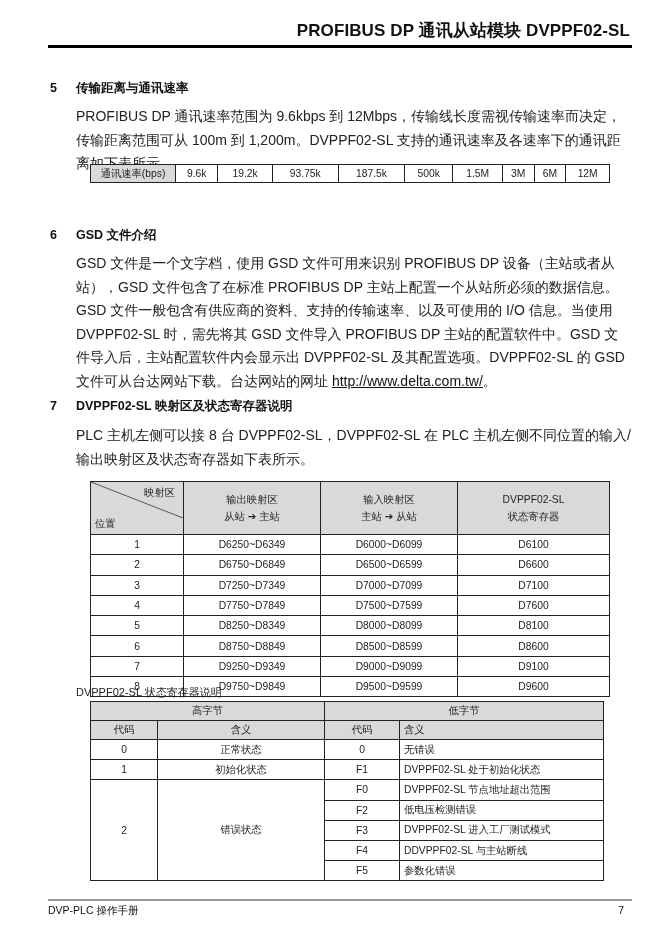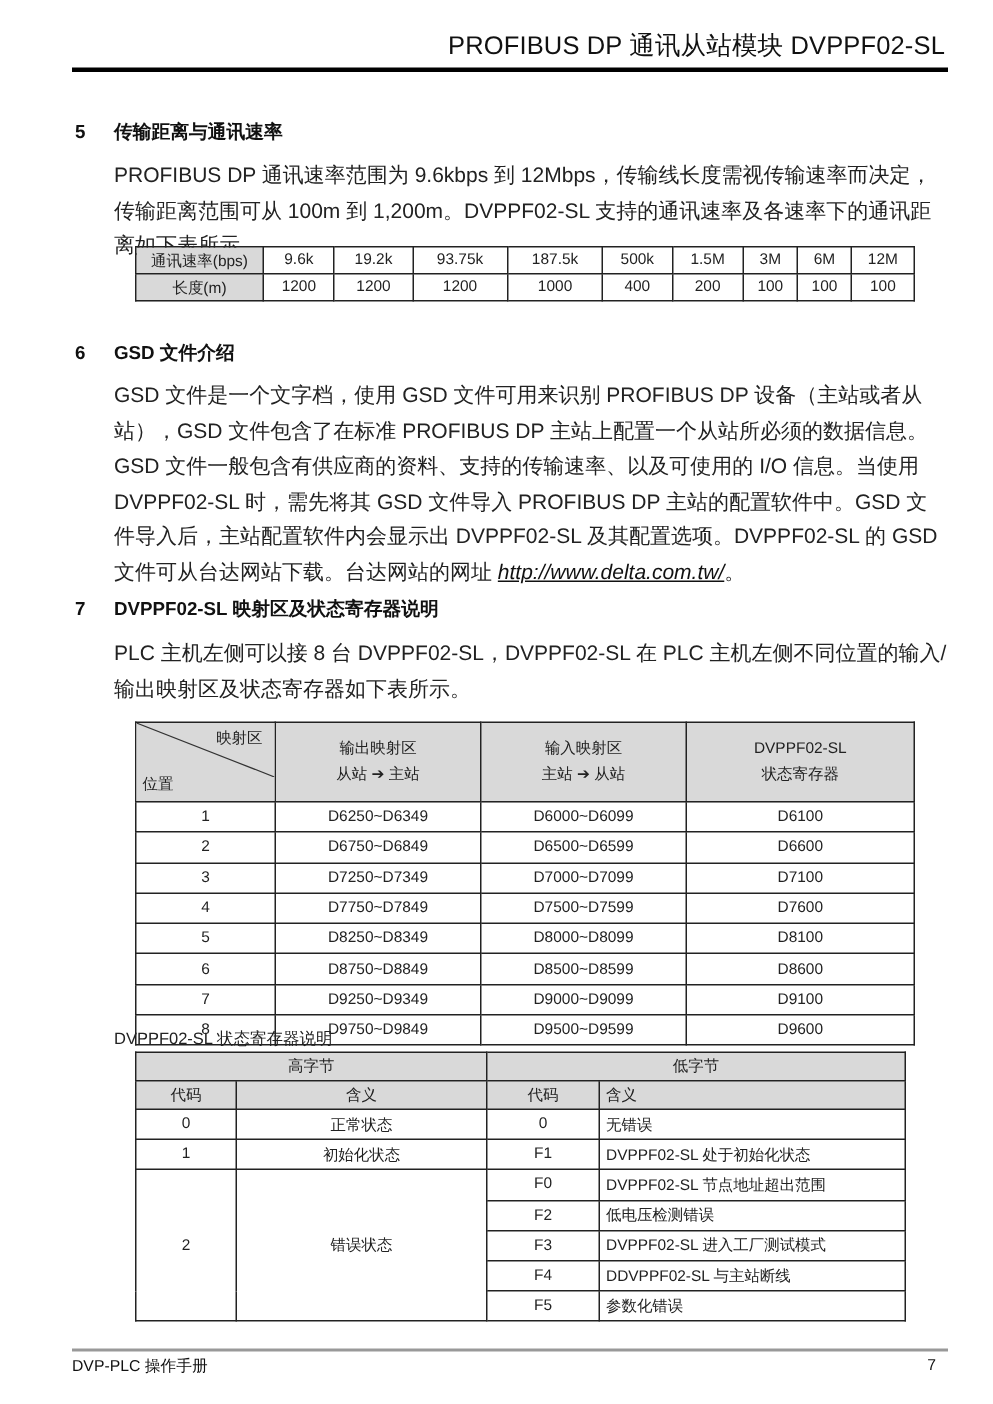--- a/index.html
+++ b/index.html
@@ -3,36 +3,36 @@
 <meta charset="utf-8">
 <style>
   html, body { margin: 0; padding: 0; background: #ffffff; }
   body {
     width: 662px; height: 936px; position: relative; overflow: hidden;
     font-family: "Liberation Sans", "DejaVu Sans", sans-serif;
     color: #111;
   }
   .page-title {
     position: absolute; right: 32px; top: 19px;
-    font-size: 17px; font-weight: normal; letter-spacing: 0.1px;
+    font-size: 17px; font-weight: bold; letter-spacing: 0.1px;
   }
   .title-rule {
     position: absolute; left: 48px; right: 30px; top: 45px;
     height: 3px; background: #000;
   }
   .section-heading {
     position: absolute; left: 50px;
     font-size: 12.5px; font-weight: bold;
   }
   .section-heading .num { display: inline-block; width: 26px; }
   .para {
     position: absolute; left: 76px; width: 556px;
     font-size: 14px; line-height: 23.5px; color: #222;
   }
-  .para a { color: #111; text-decoration: underline; font-style: italic; }
+  .para a { color: #111; text-decoration: underline; }
   table { border-collapse: collapse; position: absolute; border-radius: 16px; }
   td, th {
     border: 1px solid #222; font-size: 10.3px; font-weight: normal;
     text-align: center; padding: 0; color: #222;
   }
   .speed-table { left: 90px; top: 164px; width: 520px; }
   .speed-table td { height: 17px; }
   .speed-table td.hdr { background: #d9d9d9; width: 84px; }
   .map-table { left: 90px; top: 481px; width: 520px; }
   .map-table th { background: #d9d9d9; height: 36px; line-height: 17px; }
@@ -76,32 +76,20 @@
     <td class="hdr">通讯速率(bps)</td>
     <td>9.6k</td>
     <td>19.2k</td>
     <td>93.75k</td>
     <td>187.5k</td>
     <td>500k</td>
     <td>1.5M</td>
     <td>3M</td>
     <td>6M</td>
     <td>12M</td>
-  </tr>
-  <tr>
-    <td class="hdr">长度(m)</td>
-    <td>1200</td>
-    <td>1200</td>
-    <td>1200</td>
-    <td>1000</td>
-    <td>400</td>
-    <td>200</td>
-    <td>100</td>
-    <td>100</td>
-    <td>100</td>
   </tr>
 </tbody>
   </table>
 
 <div class="section-heading" style="top:227px">
   <span class="num">6</span><span>GSD 文件介绍</span>
 </div>
 <div class="para" style="top:252px">
   <span>GSD 文件是一个文字档，使用 GSD 文件可用来识别 PROFIBUS DP 设备（主站或者从站），GSD 文件包含了在标准 PROFIBUS DP 主站上配置一个从站所必须的数据信息。GSD 文件一般包含有供应商的资料、支持的传输速率、以及可使用的 I/O 信息。当使用 DVPPF02-SL 时，需先将其 GSD 文件导入 PROFIBUS DP 主站的配置软件中。GSD 文件导入后，主站配置软件内会显示出 DVPPF02-SL 及其配置选项。DVPPF02-SL 的 GSD 文件可从台达网站下载。台达网站的网址 </span><a>http://www.delta.com.tw/</a><span>。</span>
 </div>

